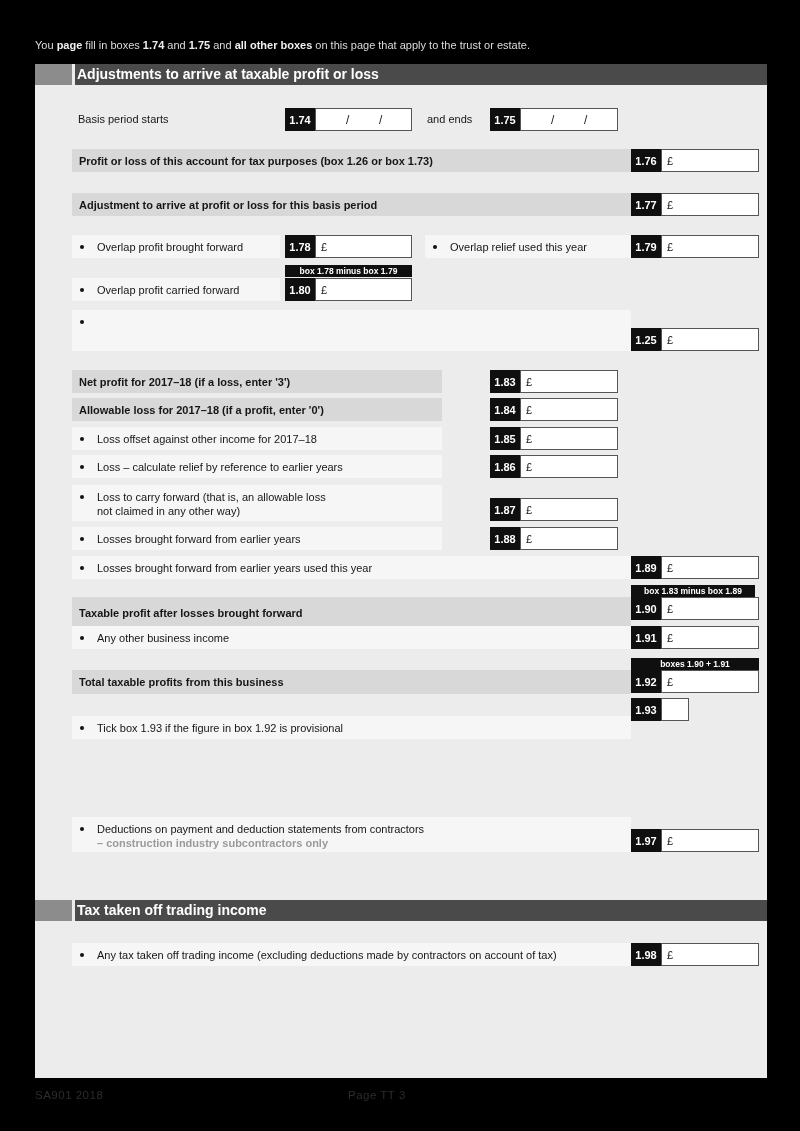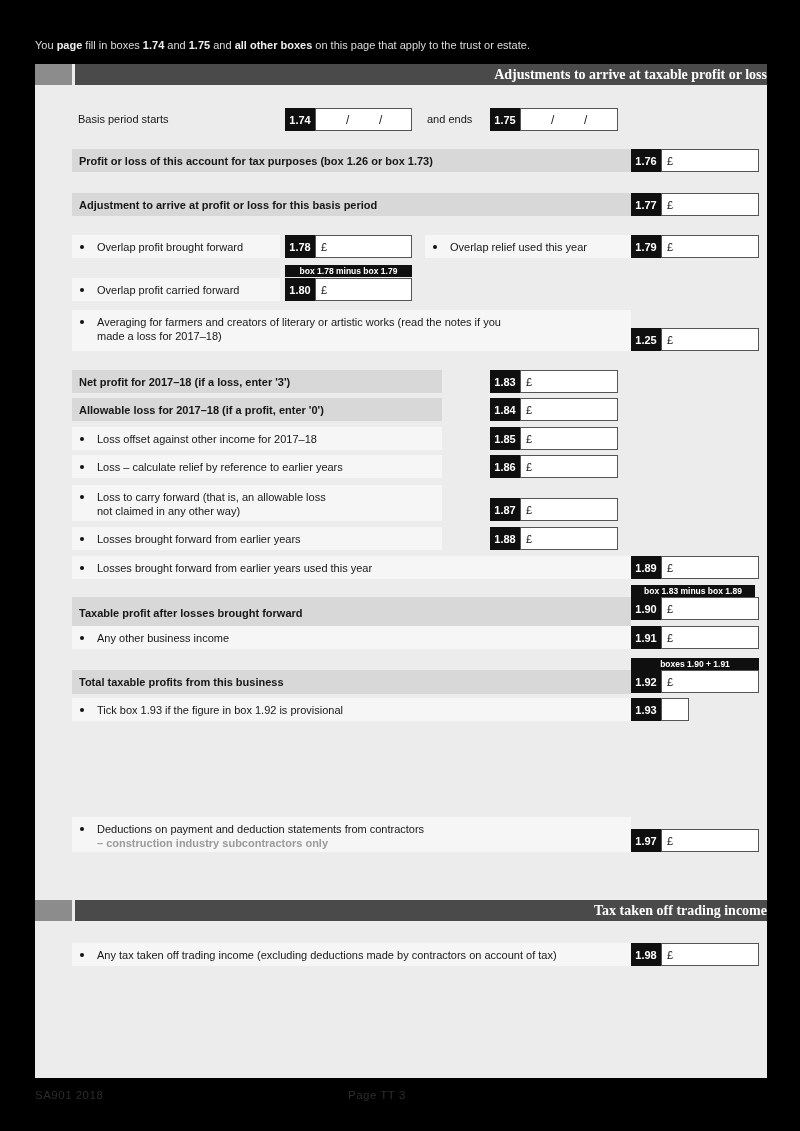--- a/index.html
+++ b/index.html
@@ -14,22 +14,22 @@
   }
   #instruction .b{font-weight:bold;color:#efefef;}
   #content{
     position:absolute;left:35px;top:64px;width:732px;height:1014px;
     background:#ececec;
   }
   .secbar{position:absolute;left:0;width:732px;height:21px;}
   .secbar .sq{position:absolute;left:0;top:0;width:37px;height:21px;background:#8c8c8c;}
   .secbar .bar{
     position:absolute;left:40px;top:0;width:692px;height:21px;background:#4a4a4a;
-    color:#fff;font-family:Liberation Serif, serif;
-    font-weight:bold;font-size:14px;line-height:21px;padding-left:11px;box-sizing:border-box;text-align:right;
+    color:#fff;font-family:Liberation Sans, sans-serif;
+    font-weight:bold;font-size:14px;line-height:21px;padding-left:2px;box-sizing:border-box;
   }
   .band{
     position:absolute;background:#d8d8d8;height:23px;
     font-size:11px;font-weight:bold;color:#161616;
     display:flex;align-items:center;padding-left:7px;box-sizing:border-box;
   }
   .strip{
     position:absolute;background:#f6f6f6;height:23px;
     font-size:11px;color:#161616;
     display:flex;align-items:center;box-sizing:border-box;
@@ -132,21 +132,20 @@
       </div>
     <div class="tag" style="left:250px;top:214px">1.80</div>
     <div class="cash" style="left:280px;top:214px;width:97px">
         <span>£</span>
       </div>
   </div>
 
   <div>
     <div class="strip twoline" style="left:37px;top:246px;width:559px;height:41px">
       <span class="bullet"></span>
-      <span><span>Averaging for farmers and creators of literary or artistic works (read the notes if you</span><br><span>made a loss for 2017–18)</span></span>
     </div>
     <div class="tag" style="left:596px;top:264px">1.25</div>
     <div class="cash" style="left:626px;top:264px;width:98px">
         <span>£</span>
       </div>
   </div>
 
   <div>
     <div class="band" style="left:37px;top:306px;width:370px">Net profit for 2017–18 (if a loss, enter '3')</div>
     <div class="tag" style="left:455px;top:306px">1.83</div>
@@ -241,21 +240,21 @@
   <div>
     <div class="minitag" style="left:596px;top:594px;width:128px">boxes 1.90 + 1.91</div>
     <div class="band" style="left:37px;top:606px;width:559px;height:24px">Total taxable profits from this business</div>
     <div class="tag" style="left:596px;top:606px">1.92</div>
     <div class="cash" style="left:626px;top:606px;width:98px">
         <span>£</span>
       </div>
   </div>
 
   <div>
-    <div class="strip" style="left:37px;top:634px;width:559px">
+    <div class="strip" style="left:37px;top:652px;width:559px">
         <span class="bullet"></span>
         <span>Tick box 1.93 if the figure in box 1.92 is provisional</span>
       </div>
     <div class="tag" style="left:596px;top:634px">1.93</div>
     <div class="checkbox" style="left:626px;top:634px"></div>
   </div>
 
 
   <div>
     <div class="strip twoline" style="left:37px;top:753px;width:559px;height:35px">

